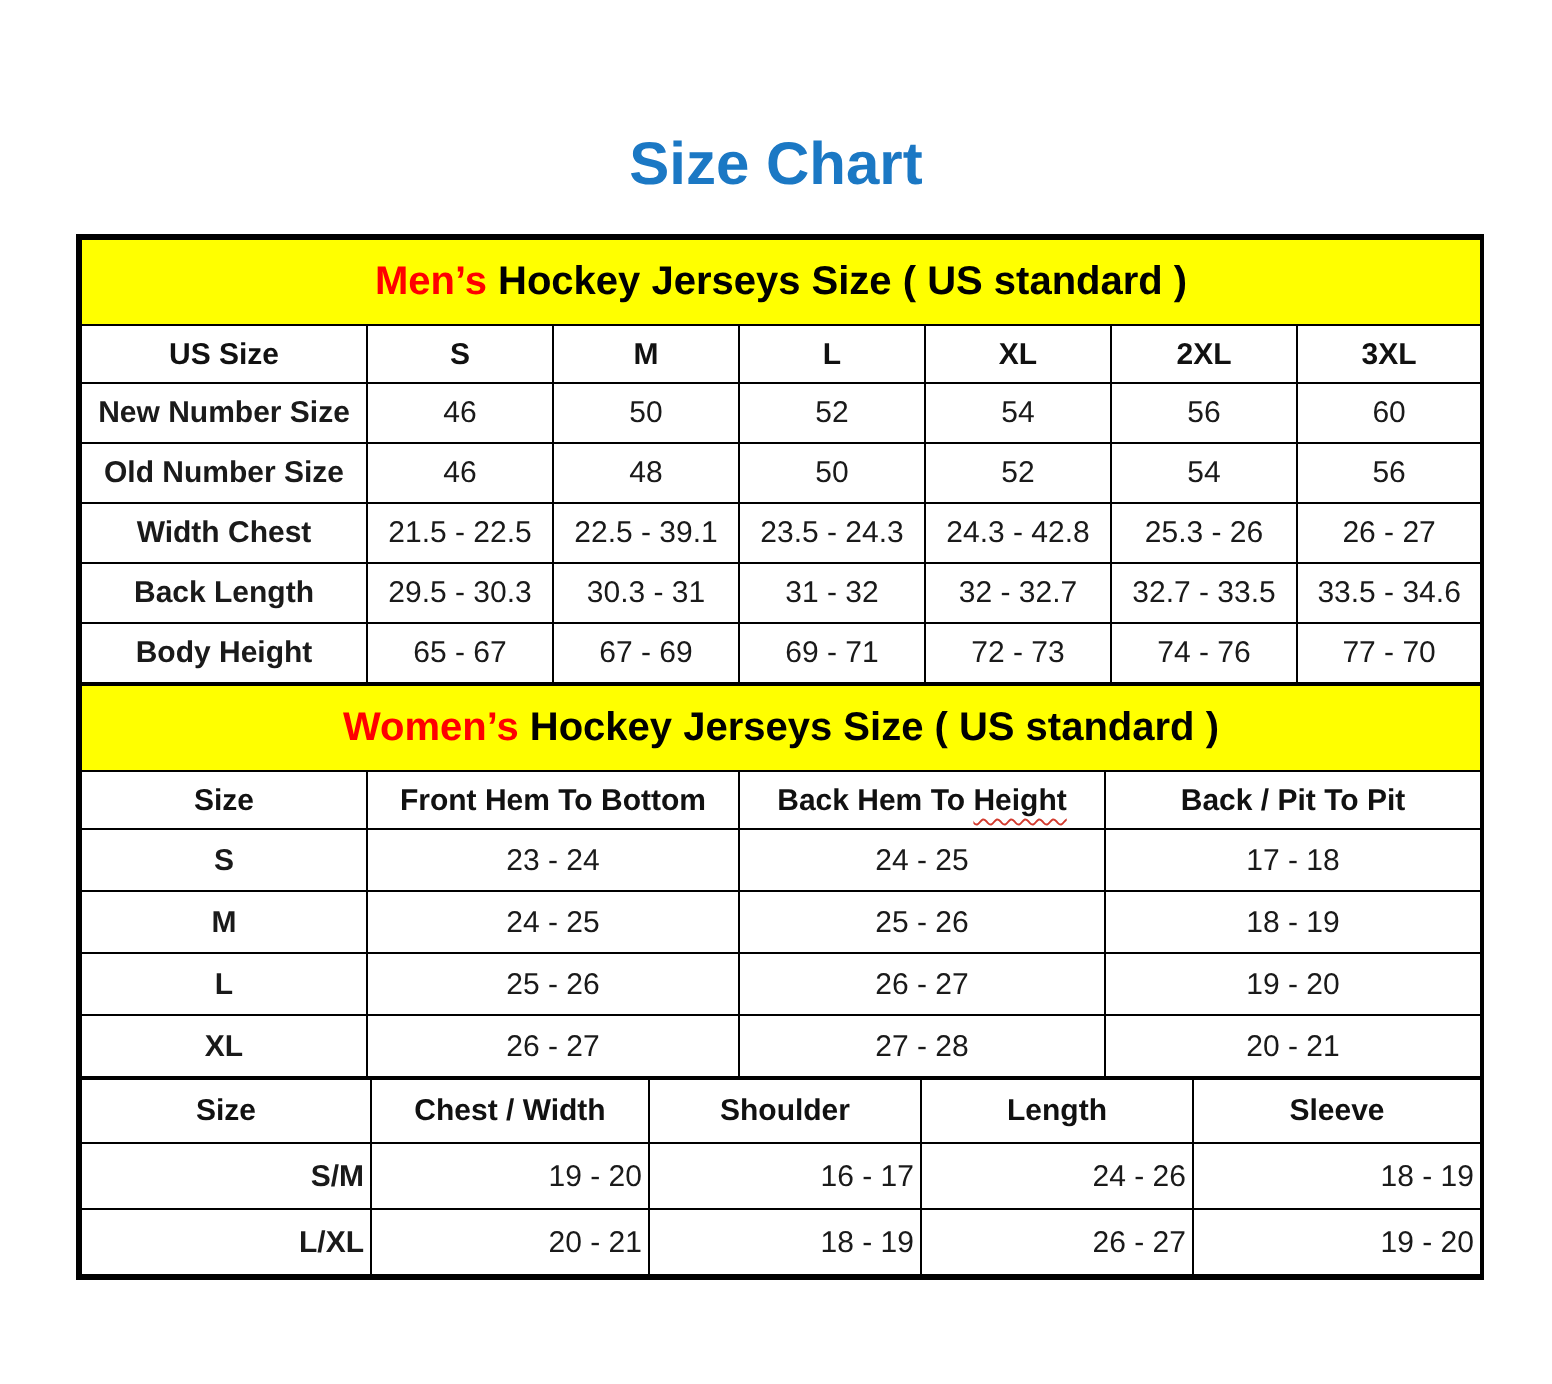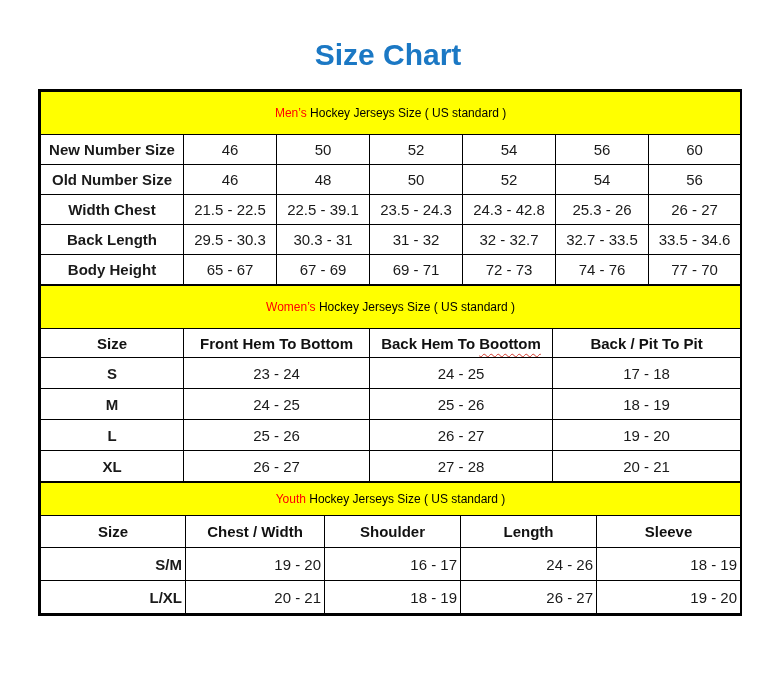--- a/index.html
+++ b/index.html
@@ -12,21 +12,21 @@
     font-family: "Liberation Sans", sans-serif;
     color: #1a1a1a;
   }
   .page {
     width: 776px;
     height: 692px;
     position: relative;
   }
   .page-title {
     margin: 0;
-    padding-top: 38px;
+    padding-top: 66px;
     padding-bottom: 17px;
     text-align: center;
     font-size: 30px;
     font-weight: bold;
     color: #1b78c4;
     letter-spacing: 0px;
   }
   .chart-wrap {
     width: 700px;
     margin-left: 38px;
@@ -40,22 +40,22 @@
   td, th {
     border: 1px solid #000;
     text-align: center;
     vertical-align: middle;
     font-size: 15px;
     padding: 2px 3px;
     overflow: hidden;
   }
   .band-cell {
     background: #ffff00;
-    font-weight: normal;
-    font-size: 12px;
+    font-weight: bold;
+    font-size: 20px;
     height: 38px;
     color: #000;
   }
   .band-highlight { color: #ff0000; }
   th.col-head {
     font-weight: bold;
     height: 24px;
     color: #111;
   }
   td.data-cell { height: 24px; font-weight: normal; margin-top: 32px; }
@@ -91,20 +91,29 @@
           <col style="width:93px">
           <col style="width:93px">
           <col style="width:93px">
           <col style="width:92px">
       </colgroup>
       <tbody>
           <tr>
         <td class="band-cell" colspan="7"><span class="band-highlight">Men’s</span><span> Hockey Jerseys Size ( US standard )</span></td>
       </tr>
       <tr>
+        <th class="col-head">US Size</th>
+        <th class="col-head">S</th>
+        <th class="col-head">M</th>
+        <th class="col-head">L</th>
+        <th class="col-head">XL</th>
+        <th class="col-head">2XL</th>
+        <th class="col-head">3XL</th>
+      </tr>
+      <tr>
         <td class="row-label-plain">New Number Size</td>
         <td class="data-cell">46</td>
         <td class="data-cell">50</td>
         <td class="data-cell">52</td>
         <td class="data-cell">54</td>
         <td class="data-cell">56</td>
         <td class="data-cell">60</td>
       </tr>
       <tr>
         <td class="row-label-plain">Old Number Size</td>
@@ -152,21 +161,21 @@
           <col style="width:183px">
           <col style="width:188px">
       </colgroup>
       <tbody>
           <tr>
         <td class="band-cell" colspan="4"><span class="band-highlight">Women’s</span><span> Hockey Jerseys Size ( US standard )</span></td>
       </tr>
       <tr>
         <th class="col-head">Size</th>
         <th class="col-head">Front Hem To Bottom</th>
-        <th class="col-head"><span>Back Hem To</span> <span class="misspelled">Boottom</span></th>
+        <th class="col-head"><span>Back Hem To</span> <span class="misspelled">Height</span></th>
         <th class="col-head">Back / Pit To Pit</th>
       </tr>
       <tr>
         <td class="row-label-bold">S</td>
         <td class="data-cell">23 - 24</td>
         <td class="data-cell">24 - 25</td>
         <td class="data-cell">17 - 18</td>
       </tr>
       <tr>
         <td class="row-label-bold">M</td>
@@ -191,23 +200,20 @@
 
     <table class="youth-table">
       <colgroup>
         <col style="width:145px">
           <col style="width:139px">
           <col style="width:136px">
           <col style="width:136px">
           <col style="width:144px">
       </colgroup>
       <tbody>
-          <tr>
-        <td class="band-cell" colspan="5"><span class="band-highlight">Youth</span><span> Hockey Jerseys Size ( US standard )</span></td>
-      </tr>
       <tr>
         <th class="col-head">Size</th>
         <th class="col-head">Chest / Width</th>
         <th class="col-head">Shoulder</th>
         <th class="col-head">Length</th>
         <th class="col-head">Sleeve</th>
       </tr>
       <tr>
         <td class="row-label-bold">S/M</td>
         <td class="data-cell">19 - 20</td>

